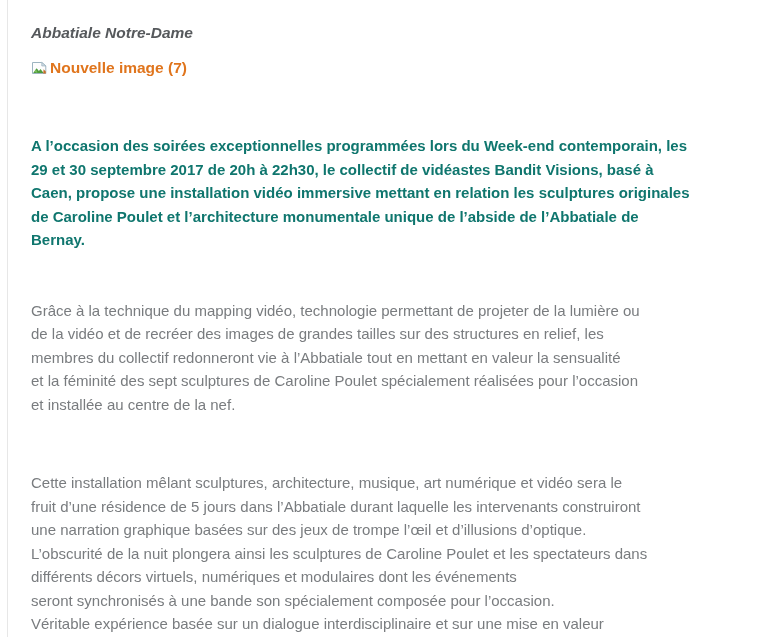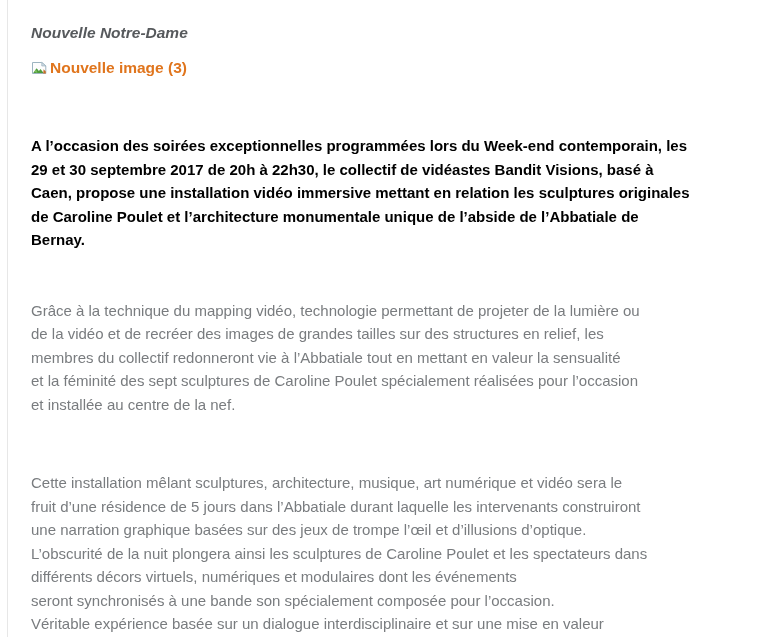--- a/index.html
+++ b/index.html
@@ -25,46 +25,46 @@
     margin-top: 13px; height: 21px; text-decoration: none; width: max-content;
   }
   .img-link .icon { width: 17px; height: 16px; display: inline-block; flex: 0 0 auto; }
   .img-link .label { color: #e0751d; font-weight: bold; font-size: 15.5px; }
 
   .para {
     font-size: 15px; line-height: 23.5px; color: #797c7f;
     white-space: pre; margin: 0;
   }
   .para .bold, .para .rest { display: block; white-space: pre; }
-  .para .bold { color: #000000; font-weight: bold; }
+  .para .bold { color: #0f766e; font-weight: bold; }
   .p1 { margin-top: 9px; }
   .p2 { margin-top: 8px; }
 </style>
 </head>
 <body>
 
 <div class="left-rule"></div>
 
 <div class="content">
 
   <div class="event-head">
-    <div>Nouvelle Notre-Dame</div>
+    <div>Abbatiale Notre-Dame</div>
   </div>
 
   <a class="img-link" href="#">
     <span class="icon">
       <svg width="17" height="16" viewBox="0 0 17 16" aria-hidden="true">
         <path d="M1.5 2.5 h9.3 l4 3.4 v7.6 h-13.3 z" fill="#fdfdfd" stroke="#9db4c0" stroke-width="1"></path>
         <path d="M10.8 2.5 l4 3.4 h-4 z" fill="#d4e0e8" stroke="#9db4c0" stroke-width="0.8"></path>
         <path d="M2.2 12.9 l3.4-4.7 2.3 2.7 1.6-1.8 3.2 3.8 z" fill="#4f9c3d"></path>
         <path d="M5 9.4 l-1.6 2.2 3 1.3 z" fill="#7fc25e"></path>
         <path d="M12.6 9.2 l2.2 2.4 v1.8 h-2.6 z" fill="#c9702a"></path>
       </svg>
     </span>
-    <span class="label">Nouvelle image (3)</span>
+    <span class="label">Nouvelle image (7)</span>
   </a>
 
   <div class="para p1">
     <span class="bold">A l’occasion des soirées exceptionnelles programmées lors du Week-end contemporain, les
 29 et 30 septembre 2017 de 20h à 22h30, le collectif de vidéastes Bandit Visions, basé à
 Caen, propose une installation vidéo immersive mettant en relation les sculptures originales
 de Caroline Poulet et l’architecture monumentale unique de l’abside de l’Abbatiale de
 Bernay.</span>
     <span class="rest">Grâce à la technique du mapping vidéo, technologie permettant de projeter de la lumière ou
 de la vidéo et de recréer des images de grandes tailles sur des structures en relief, les

